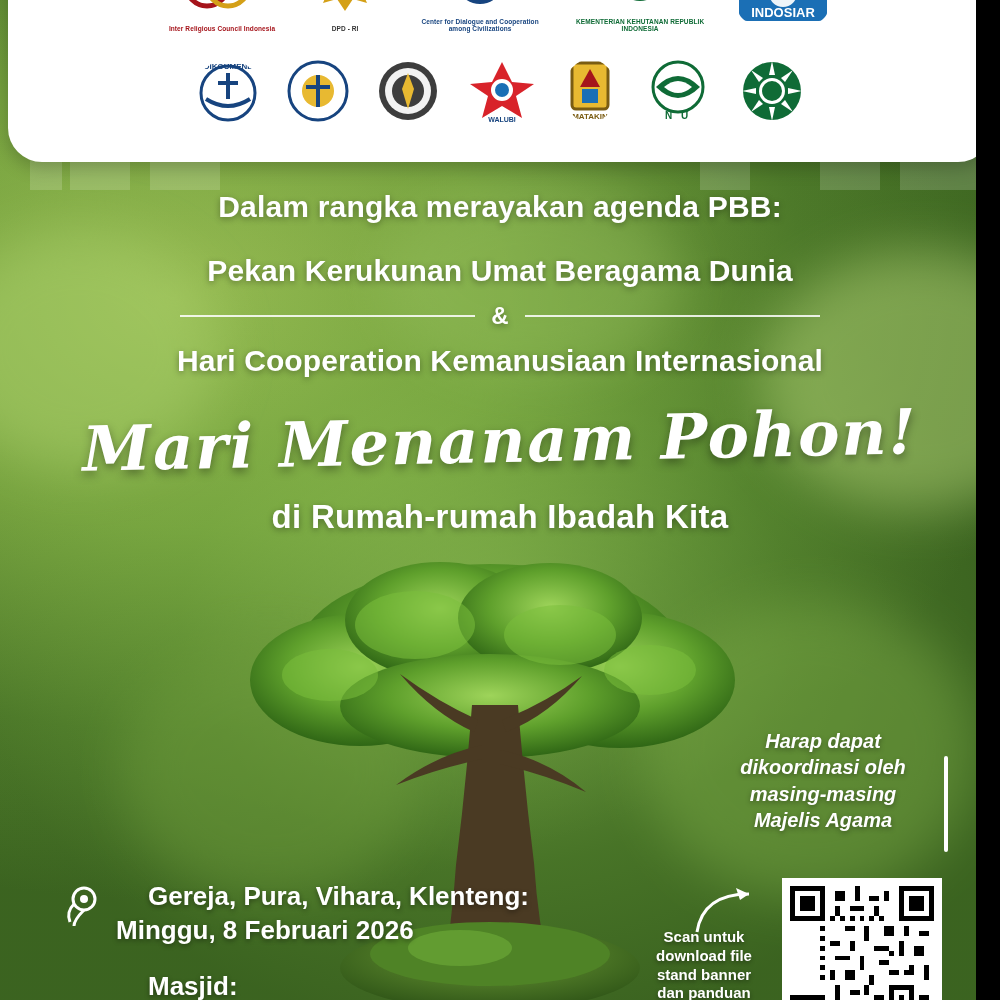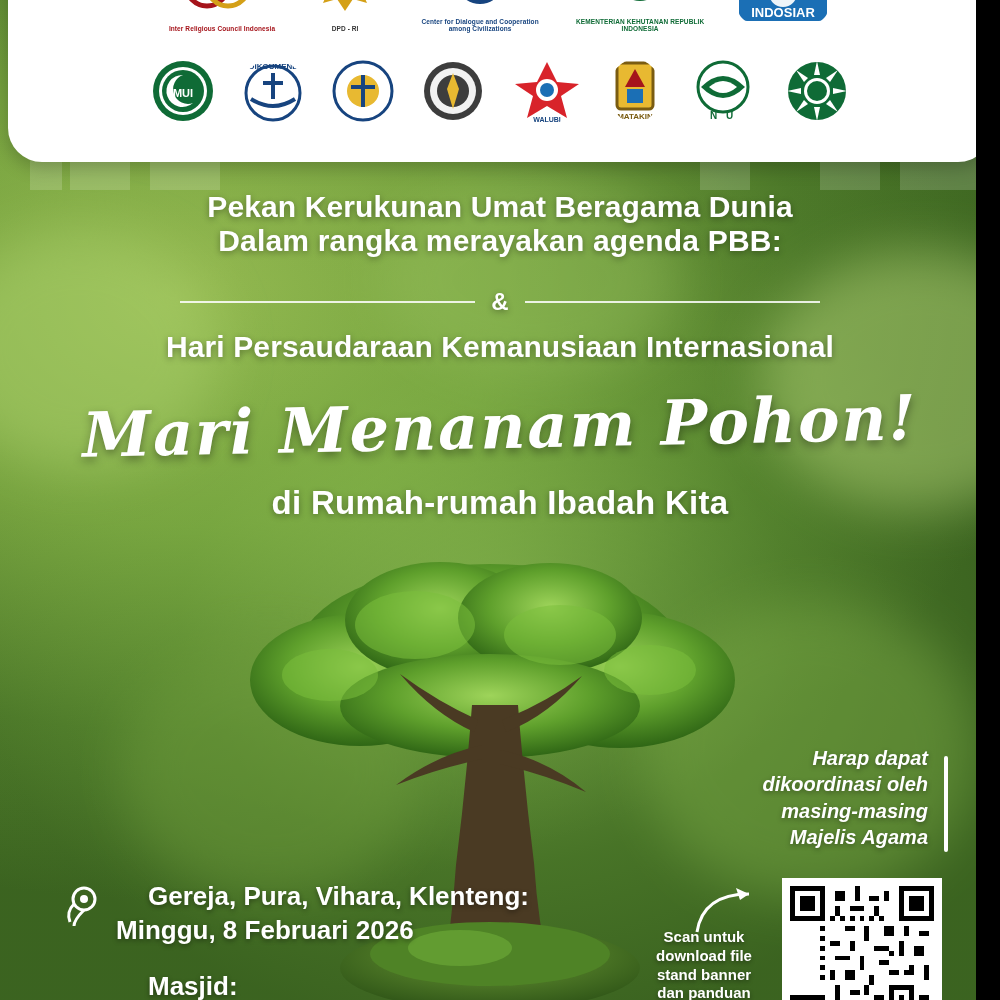--- a/index.html
+++ b/index.html
@@ -151,23 +151,23 @@
     top: 530px;
     width: 560px;
     height: 470px;
     pointer-events: none;
   }
 
   
   #note {
     position: absolute;
     right: 34px;
-    top: 745px;
+    top: 728px;
     width: 210px;
-    text-align: right;
+    text-align: center;
     color: #ffffff;
     font-style: italic;
     font-weight: 700;
     font-size: 20px;
     line-height: 1.32;
     padding-right: 14px;
     text-shadow: 0 2px 5px rgba(0,0,0,0.35);
   }
   #note-bar {
     position: absolute;
@@ -302,29 +302,20 @@
           <circle cx="48" cy="22" r="14" fill="#ffffff" opacity="0.92"></circle>
           <path d="M34 22 q14 -14 28 0 q-14 14 -28 0z" fill="#1b6fb5"></path>
           <text x="48" y="46" font-size="13" font-weight="bold" fill="#ffffff" text-anchor="middle" font-family="Liberation Sans, sans-serif">INDOSIAR</text>
         </svg>
       </div>
 
     </div>
 
     <div class="logo-row" id="logo-row-bottom">
 
-      <div class="logo">
-        <svg class="mark" width="64" height="64" viewBox="0 0 64 64">
-          <circle cx="32" cy="32" r="30" fill="#0f6b36"></circle>
-          <circle cx="32" cy="32" r="24" fill="#ffffff"></circle>
-          <circle cx="32" cy="32" r="21" fill="#0f6b36"></circle>
-          <path d="M32 16 a16 16 0 1 0 10 28 a13 13 0 1 1 -10 -28z" fill="#ffffff"></path>
-          <text x="32" y="38" font-size="11" font-weight="bold" fill="#ffffff" text-anchor="middle" font-family="Liberation Sans, sans-serif">MUI</text>
-        </svg>
-      </div>
 
       <div class="logo">
         <svg class="mark" width="64" height="64" viewBox="0 0 64 64">
           <circle cx="32" cy="34" r="27" fill="#ffffff" stroke="#17447f" stroke-width="3"></circle>
           <path d="M10 40 q22 14 44 0" fill="none" stroke="#17447f" stroke-width="4"></path>
           <path d="M32 14 v26 M22 24 h20" stroke="#17447f" stroke-width="4" fill="none"></path>
           <text x="32" y="10" font-size="8" font-weight="bold" fill="#17447f" text-anchor="middle" font-family="Liberation Sans, sans-serif">OIKOUMENE</text>
         </svg>
       </div>
 
@@ -387,28 +378,28 @@
           </g>
           <circle cx="32" cy="32" r="13" fill="#ffffff"></circle>
           <circle cx="32" cy="32" r="10" fill="#0f6b36"></circle>
         </svg>
       </div>
 
     </div>
   </div>
 
   <div id="text-block">
+    <div id="intro-line">Dalam rangka merayakan agenda PBB:</div>
     <div id="agenda-1">Pekan Kerukunan Umat Beragama Dunia</div>
-    <div id="intro-line">Dalam rangka merayakan agenda PBB:</div>
     <div id="amp-row">
       <span class="rule"></span>
       <span id="amp">&amp;</span>
       <span class="rule"></span>
     </div>
-    <div id="agenda-2">Hari Persaudaraan Kemanusiaan Internasional</div>
+    <div id="agenda-2">Hari Cooperation Kemanusiaan Internasional</div>
     <div id="headline">Mari Menanam Pohon!</div>
     <div id="subheadline">di Rumah-rumah Ibadah Kita</div>
   </div>
 
   <svg id="tree" viewBox="0 0 560 470">
     <defs>
       <radialGradient id="canopy" cx="50%" cy="40%" r="60%">
         <stop offset="0%" stop-color="#9ed45a"></stop>
         <stop offset="55%" stop-color="#5fa02c"></stop>
         <stop offset="100%" stop-color="#2f6615"></stop>

